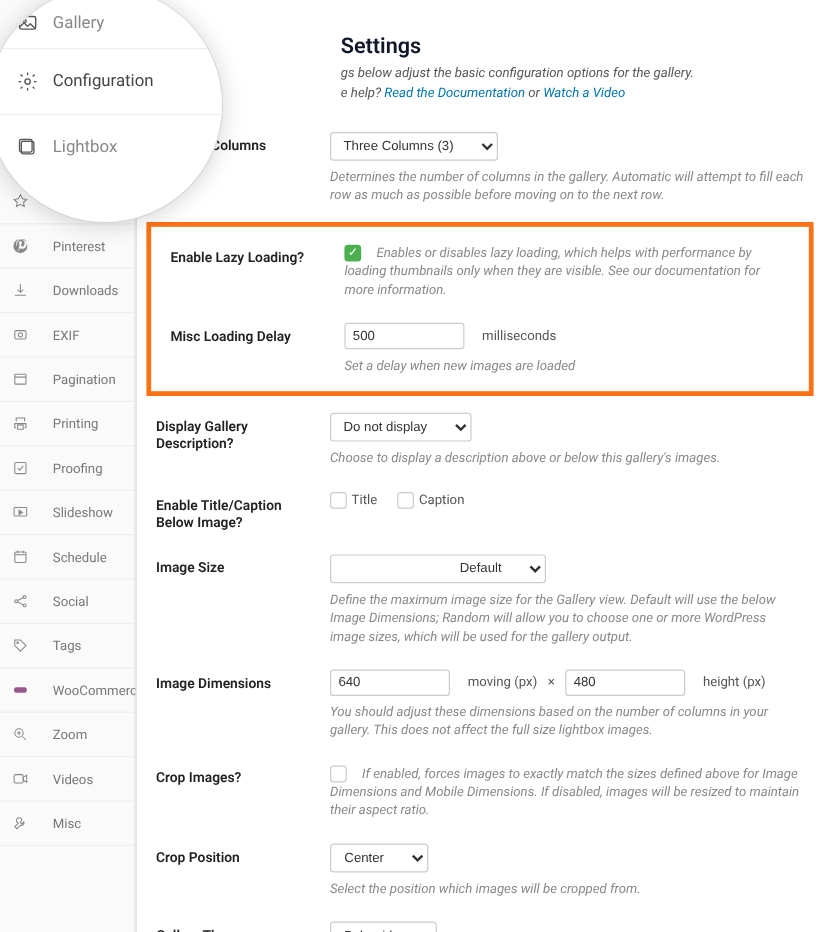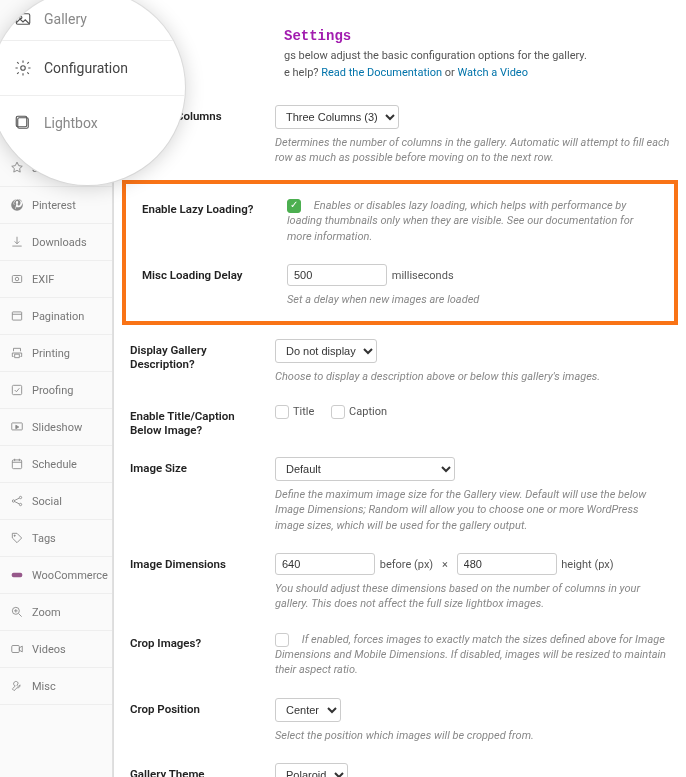--- a/index.html
+++ b/index.html
@@ -15,42 +15,42 @@
     width: 113px;
     background: #fafafa;
     border-right: 1px solid #e0e0e0;
     padding-top: 150px;
     position: relative;
     z-index: 1;
   }
   .side-item {
     display: flex;
     align-items: center;
-    gap: 8px;
+    gap: 20px;
     padding: 11px 10px;
     font-size: 11px;
     color: #777;
     border-bottom: 1px solid #eee;
     cursor: pointer;
   }
   .side-item .ic { width: 14px; height: 14px; display:inline-flex; align-items:center; justify-content:center; color:#888; }
   .side-item .ic svg { width:14px; height:14px; stroke:currentColor; fill:none; stroke-width:1.5; }
   .main {
     flex: 1;
     background: #fff;
     border-left: 1px solid #ddd;
     position: relative;
     z-index: 1;
   }
   .header {
     padding: 28px 16px 14px 170px;
     border-bottom: 0;
   }
-  .header h2 { font-size: 14px; font-weight: 600; color:#a21caf; margin-bottom:4px;font-family:Liberation Mono, monospace; }
-  .header p { font-size: 11px; color:#555; line-height:1.5; }
+  .header h2 { font-size: 18px; font-weight: 600; color:#0f172a; margin-bottom:4px; }
+  .header p { font-size: 11px; color:#555; line-height:1.5;font-style:italic; }
   .header a { color:#0073aa; text-decoration:none; }
   .header .help-prefix { color:#555; }
   .row {
     display: flex;
     align-items: flex-start;
     padding: 10px 16px;
     gap: 20px;
   }
   .row .lbl {
     width: 125px;
@@ -65,21 +65,21 @@
   .ctrl .inline-desc { font-style: italic; color:#888; font-size:11px; line-height:1.4; display:inline; margin-left:6px; }
   select, input[type=text], input[type=number] {
     border:1px solid #ccc;
     border-radius:3px;
     padding:4px 6px;
     font-size:11px;
     background:#fff;
     color:#333;
   }
   .num { width:100px; }
-  .sel { padding-right: 4px; }
+  .sel { padding-right: 20px; text-align: right; }
   .chkbox {
     display:inline-block;
     width:14px; height:14px;
     border:1px solid #ccc;
     border-radius:3px;
     vertical-align:middle;
     margin-right:4px;
     background:#fff;
   }
   .chkbox.green {
@@ -92,21 +92,21 @@
     color:#fff;
     font-size:10px;
     position:absolute;
     left:2px; top:-1px;
   }
   .highlight {
     border: 4px solid #f97316;
     margin: 4px 8px;
     padding: 4px 0;
   }
-  .unit { margin-left:2px; font-size:11px; color:#555; }
+  .unit { margin-left:12px; font-size:11px; color:#555; }
   .magnify {
     position:absolute;
     top:-10px;
     left:-10px;
     width:195px;
     height:195px;
     border-radius:50%;
     background:#fff;
     box-shadow: 0 2px 20px rgba(0,0,0,0.18), 0 0 0 1px #eee;
     z-index:20;
@@ -322,21 +322,21 @@
       <div class="ctrl">
         <select class="sel" style="width:180px"><option>Default</option></select>
         <div class="desc">Define the maximum image size for the Gallery view. Default will use the below Image Dimensions; Random will allow you to choose one or more WordPress image sizes, which will be used for the gallery output.</div>
       </div>
     </div>
 
     <div class="row">
       <div class="lbl">Image Dimensions</div>
       <div class="ctrl">
         <input type="text" class="num" value="640" style="">
-        <span class="unit">before (px)</span>
+        <span class="unit">moving (px)</span>
         <span class="times">×</span>
         <input type="text" class="num" value="480" style="">
         <span class="unit">height (px)</span>
         <div class="desc">You should adjust these dimensions based on the number of columns in your gallery. This does not affect the full size lightbox images.</div>
       </div>
     </div>
 
     <div class="row">
       <div class="lbl">Crop Images?</div>
       <div class="ctrl">

